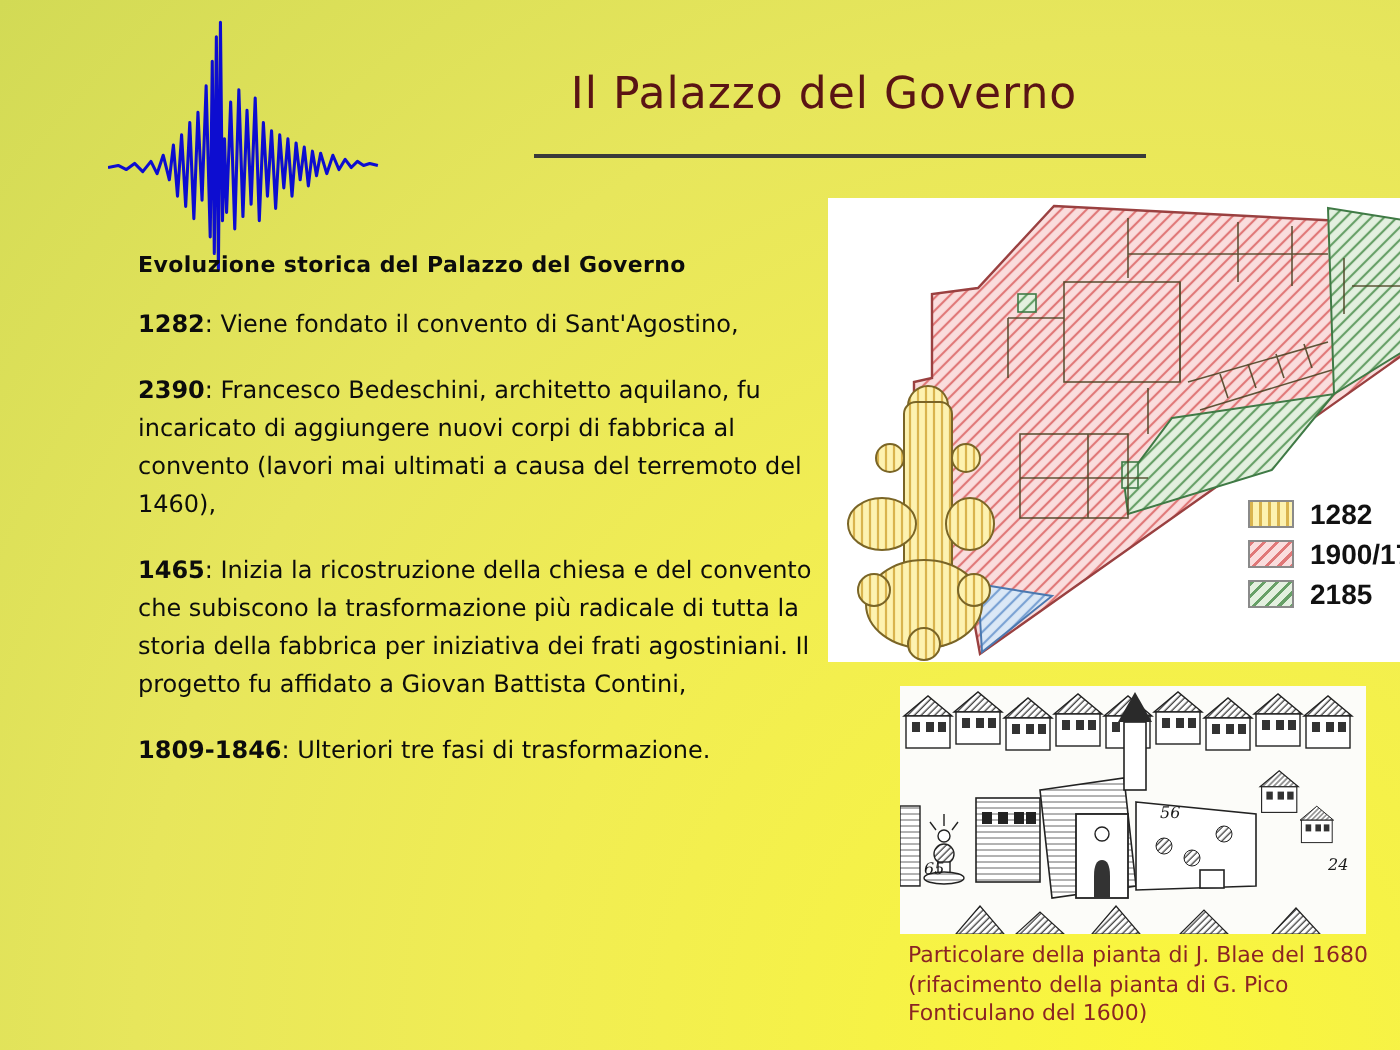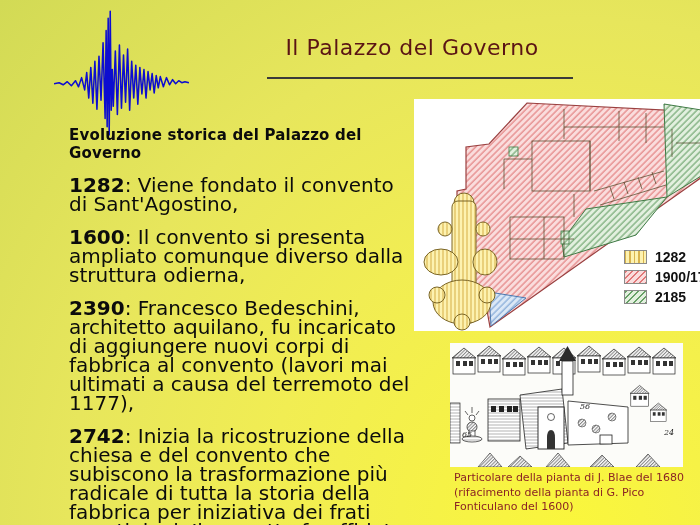--- a/index.html
+++ b/index.html
@@ -15,22 +15,22 @@
 
   
   .title{
     position:absolute;left:170px;top:35px;width:400px;
     text-align:center;font-size:22px;letter-spacing:.5px;color:#5a1414;
   }
   .title-rule{position:absolute;left:225px;top:77px;width:306px;height:2px;background:#3a3a3a;}
 
   
   .history{position:absolute;left:27px;top:126px;width:342px;color:#0c0c0c;}
-  .history h2{font-size:15px;font-weight:bold;margin:0 0 14px 0;letter-spacing:.2px;}
-  .history p{font-size:20px;line-height:19px;margin:0 0 14px 0;}
+  .history h2{font-size:11px;font-weight:bold;margin:0 0 14px 0;letter-spacing:.2px;}
+  .history p{font-size:12px;line-height:19px;margin:0 0 14px 0;}
   .history .yr{font-weight:bold;}
 
   
   .plan-panel{position:absolute;left:372px;top:99px;width:312px;height:232px;background:#ffffff;}
   .plan-panel svg{position:absolute;left:0;top:0;}
 
   .legend{position:absolute;left:210px;top:146px;}
   .legend-row{display:flex;align-items:center;gap:8px;margin:4px 0;}
   .sw{width:23px;height:14px;border:1px solid #8a8a8a;box-sizing:border-box;flex:0 0 auto;}
   .sw-1282{background:repeating-linear-gradient(90deg,#d9b44e 0 1.5px,#fdf2b0 1.5px 4.5px);}
@@ -56,23 +56,23 @@
   <svg class="seismo" viewBox="0 0 135 125">
     <polyline fill="none" stroke="#0d0dd0" stroke-width="1.5" stroke-linejoin="round" points="0,74 5,73 9,75 13,72 17,76 21,71 24,77 27,68 30,80 32,63 34,88 36,58 38,93 40,52 42,99 44,47 46,90 48,34 50,108 51,22 52,116 53,10 54,124 55,3 56,100 57,60 58,96 60,42 62,104 64,36 66,98 68,46 70,92 72,40 74,100 76,52 78,88 80,56 82,94 84,58 86,84 88,60 90,88 92,62 94,80 96,64 98,83 100,66 102,78 104,67 107,77 110,68 113,75 116,70 119,74 122,71 125,73 128,72 132,73"></polyline>
   </svg>
 
   <div class="title">Il Palazzo del Governo</div>
   <div class="title-rule"></div>
 
   <div class="history">
     <h2>Evoluzione storica del Palazzo del Governo</h2>
     <p><span class="yr">1282</span><span>: Viene fondato il convento di Sant'Agostino,</span></p>
-    <p><span class="yr">1600</span><span>: Il convento si presenta ampliato comunque diverso dalla struttura odierna,</span></p>
-    <p><span class="yr">2390</span><span>: Francesco Bedeschini, architetto aquilano, fu incaricato di aggiungere nuovi corpi di fabbrica al convento (lavori mai ultimati a causa del terremoto del 1177),</span></p>
-    <p><span class="yr">2742</span><span>: Inizia la ricostruzione della chiesa e del convento che subiscono la trasformazione più radicale di tutta la storia della fabbrica per iniziativa dei frati agostiniani. Il progetto fu affidato a Giovan Battista Contini,</span></p>
+    <p><span class="yr">2390</span><span>: Francesco Bedeschini, architetto aquilano, fu incaricato di aggiungere nuovi corpi di fabbrica al convento (lavori mai ultimati a causa del terremoto del 1460),</span></p>
+    <p><span class="yr">1465</span><span>: Inizia la ricostruzione della chiesa e del convento che subiscono la trasformazione più radicale di tutta la storia della fabbrica per iniziativa dei frati agostiniani. Il progetto fu affidato a Giovan Battista Contini,</span></p>
+    <p><span class="yr">1809-1846</span><span>: Ulteriori tre fasi di trasformazione.</span></p>
   </div>
 
   <div class="plan-panel">
     <svg width="312" height="232" viewBox="0 0 312 232">
       <defs>
         <pattern id="hy" width="4" height="4" patternUnits="userSpaceOnUse">
           <rect width="4" height="4" fill="#fdf2b0"></rect>
             <line x1="1" y1="0" x2="1" y2="4" stroke="#d9b44e" stroke-width="1.1"></line>
         </pattern>
         <pattern id="hr" width="4.5" height="4.5" patternUnits="userSpaceOnUse" patternTransform="rotate(45)">

